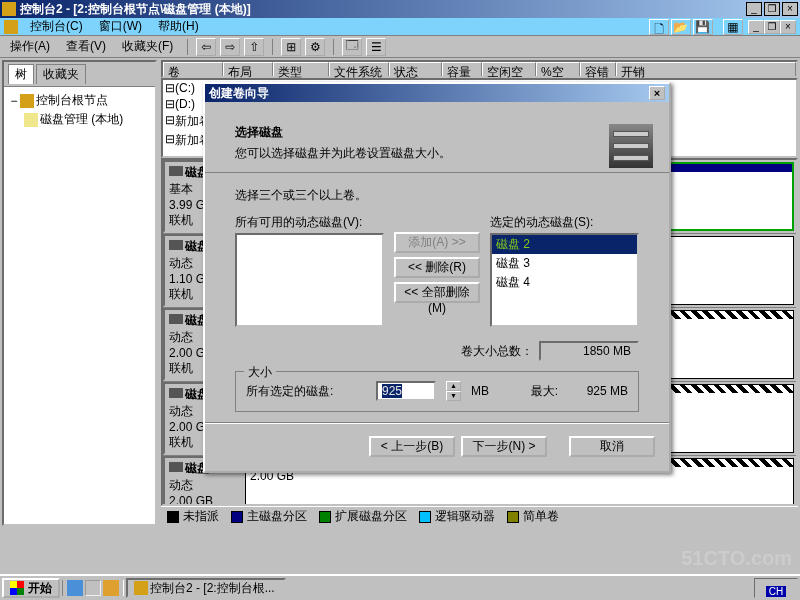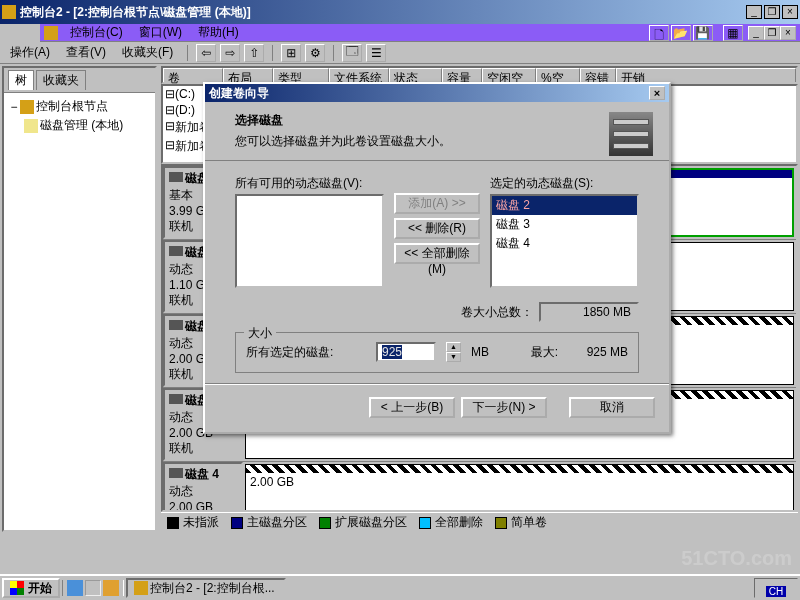--- a/index.html
+++ b/index.html
@@ -1,25 +1,25 @@
 <!DOCTYPE html>
 <html><head>
 <meta charset="utf-8">
 <style>
 * { box-sizing: border-box; margin: 0; padding: 0; font-family: "Microsoft YaHei", SimSun, Tahoma, sans-serif; font-size: 12px; }
 body { background: #c0c0c0; width: 800px; height: 600px; overflow: hidden; position: relative; }
 
 
-.titlebar { background: linear-gradient(to right, #0a246a, #a6caf0); color: #fff; height: 24px; display: flex; align-items: center; padding: 0 2px; }
+.titlebar { background: linear-gradient(to right, #0a246a, #a6caf0); color: #fff; height: 18px; display: flex; align-items: center; padding: 0 2px; }
 .titlebar .icon { width: 14px; height: 14px; margin-right: 4px; background: #d4a017; }
 .titlebar .title { flex: 1; font-weight: bold; }
 .titlebar .win-btns { display: flex; gap: 2px; }
 .titlebar .win-btn { width: 16px; height: 14px; background: #c0c0c0; border: 1px solid #000; color: #000; text-align: center; line-height: 12px; font-size: 10px; cursor: pointer; }
 
-.menubar { height: 18px; background: #8b5cf6; display: flex; align-items: center; padding: 0 4px; border-bottom: 1px solid #808080; margin-left: 40px; }
+.menubar { height: 18px; background: #7dd3fc; display: flex; align-items: center; padding: 0 4px; border-bottom: 1px solid #808080; }
 .menubar .menu-item { padding: 1px 8px; cursor: pointer; }
 
 .toolbar2 { height: 22px; background: #c0c0c0; display: flex; align-items: center; padding: 0 4px; border-bottom: 1px solid #808080; gap: 4px; }
 .toolbar2 .tb-item { padding: 1px 6px; cursor: pointer; }
 .toolbar2 .nav-btn { width: 20px; height: 18px; background: #c0c0c0; border: 1px outset #fff; display: flex; align-items: center; justify-content: center; cursor: pointer; }
 
 .main-area { display: flex; height: 470px; background: #c0c0c0; }
 .tree-panel { width: 155px; background: #fff; border: 2px inset #c0c0c0; margin: 2px; }
 .tree-header { background: #c0c0c0; padding: 2px 4px; border-bottom: 1px solid #808080; display: flex; }
 .tree-header .tab { background: #fff; border: 1px solid #808080; border-bottom: none; padding: 1px 6px; margin-right: 2px; }
@@ -48,34 +48,34 @@
 
 .legend { height: 20px; background: #c0c0c0; display: flex; align-items: center; padding: 0 6px; gap: 12px; border-top: 1px solid #fff; }
 .legend .litem { display: flex; align-items: center; gap: 4px; }
 .legend .lswatch { width: 12px; height: 12px; border: 1px solid #000; }
 
 
 .dialog { position: absolute; left: 203px; top: 82px; width: 468px; background: #c0c0c0; border: 2px outset #fff; box-shadow: 2px 2px 4px rgba(0,0,0,0.5); z-index: 100; }
 .dialog-title { background: linear-gradient(to right, #0a246a, #a6caf0); color: #fff; height: 18px; display: flex; align-items: center; padding: 0 4px; font-weight: bold; }
 .dialog-title .dt-text { flex: 1; }
 .dialog-title .dt-close { width: 16px; height: 14px; background: #c0c0c0; border: 1px outset #fff; color: #000; text-align: center; cursor: pointer; font-size: 11px; line-height: 12px; }
-.dialog-header { display: flex; padding: 10px 16px 4px 30px; border-bottom: 1px solid #808080; }
+.dialog-header { display: flex; padding: 10px 16px 4px 30px; border-bottom: 1px solid #808080; margin-top: 12px; }
 .dialog-header .dh-text { flex: 1; }
 .dialog-header .dh-title { font-weight: bold; margin-bottom: 4px; }
 .dialog-header .dh-icon { width: 44px; height: 44px; background: linear-gradient(#888, #333); display: flex; flex-direction: column; justify-content: space-around; padding: 4px; }
 .dialog-header .dh-icon div { height: 6px; background: #ccc; border: 1px solid #555; }
 .dialog-body { padding: 14px 30px 10px 30px; }
 .dialog-body .instr { margin-bottom: 10px; }
 .disk-select { display: flex; gap: 10px; margin-bottom: 14px; }
 .disk-select .col-left, .disk-select .col-right { width: 155px; }
 .disk-select .col-mid { display: flex; flex-direction: column; gap: 4px; justify-content: flex-start; padding-top: 18px; }
 .disk-select label { display: block; margin-bottom: 2px; }
 .listbox { border: 2px inset #c0c0c0; background: #fff; height: 94px; overflow: hidden; }
 .listbox .lb-item { padding: 1px 4px; cursor: pointer; }
-.listbox .lb-item.sel { background: #0a246a; color: #fca5a5; }
+.listbox .lb-item.sel { background: #0a246a; color: #84cc16; }
 .wiz-btn { width: 86px; height: 21px; background: #c0c0c0; border: 2px outset #fff; cursor: pointer; font-size: 12px; padding: 0 4px; }
 .totals { display: flex; justify-content: flex-end; gap: 6px; align-items: center; margin-bottom: 10px; }
 .totals .tot-val { border: 2px inset #c0c0c0; background: #c0c0c0; padding: 1px 6px; width: 100px; text-align: right; }
 .size-group { border: 1px solid #808080; border-top: none; padding: 10px; position: relative; margin-top: 8px; }
 .size-group::before { content: ''; position: absolute; top: 0; left: 0; right: 0; border-top: 1px solid #808080; }
 .size-group .sg-label { position: absolute; top: -7px; left: 8px; background: #c0c0c0; padding: 0 4px; }
 .size-row { display: flex; align-items: center; gap: 10px; }
 .size-input { border: 2px inset #c0c0c0; background: #fff; padding: 1px 4px; width: 60px; }
 .size-input .sel { background: #0a246a; color: #e5e5e5; }
 .spinner { width: 15px; height: 20px; display: flex; flex-direction: column; }
@@ -247,21 +247,21 @@
       <span class="litem">
           <span class="lswatch" style="background:#000080"></span>
           <span>主磁盘分区</span>
         </span>
       <span class="litem">
           <span class="lswatch" style="background:#008000"></span>
           <span>扩展磁盘分区</span>
         </span>
       <span class="litem">
           <span class="lswatch" style="background:#00bfff"></span>
-          <span>全部删除</span>
+          <span>逻辑驱动器</span>
         </span>
       <span class="litem">
           <span class="lswatch" style="background:#808000"></span>
           <span>简单卷</span>
         </span>
     </div>
   </div>
 </div>
 
 <div class="dialog">
@@ -274,20 +274,21 @@
       <div class="dh-title">选择磁盘</div>
       <div>您可以选择磁盘并为此卷设置磁盘大小。</div>
     </div>
     <div class="dh-icon">
         <div></div>
         <div></div>
         <div></div>
       </div>
   </div>
   <div class="dialog-body">
+    <div class="instr">选择三个或三个以上卷。</div>
     <div class="disk-select">
       <div class="col-left">
         <label>所有可用的动态磁盘(V):</label>
         <div class="listbox"></div>
       </div>
       <div class="col-mid">
         <button class="wiz-btn" style="color:#808080">添加(A) &gt;&gt;</button>
         <button class="wiz-btn">&lt;&lt; 删除(R)</button>
         <button class="wiz-btn">&lt;&lt; 全部删除(M)</button>
       </div>

